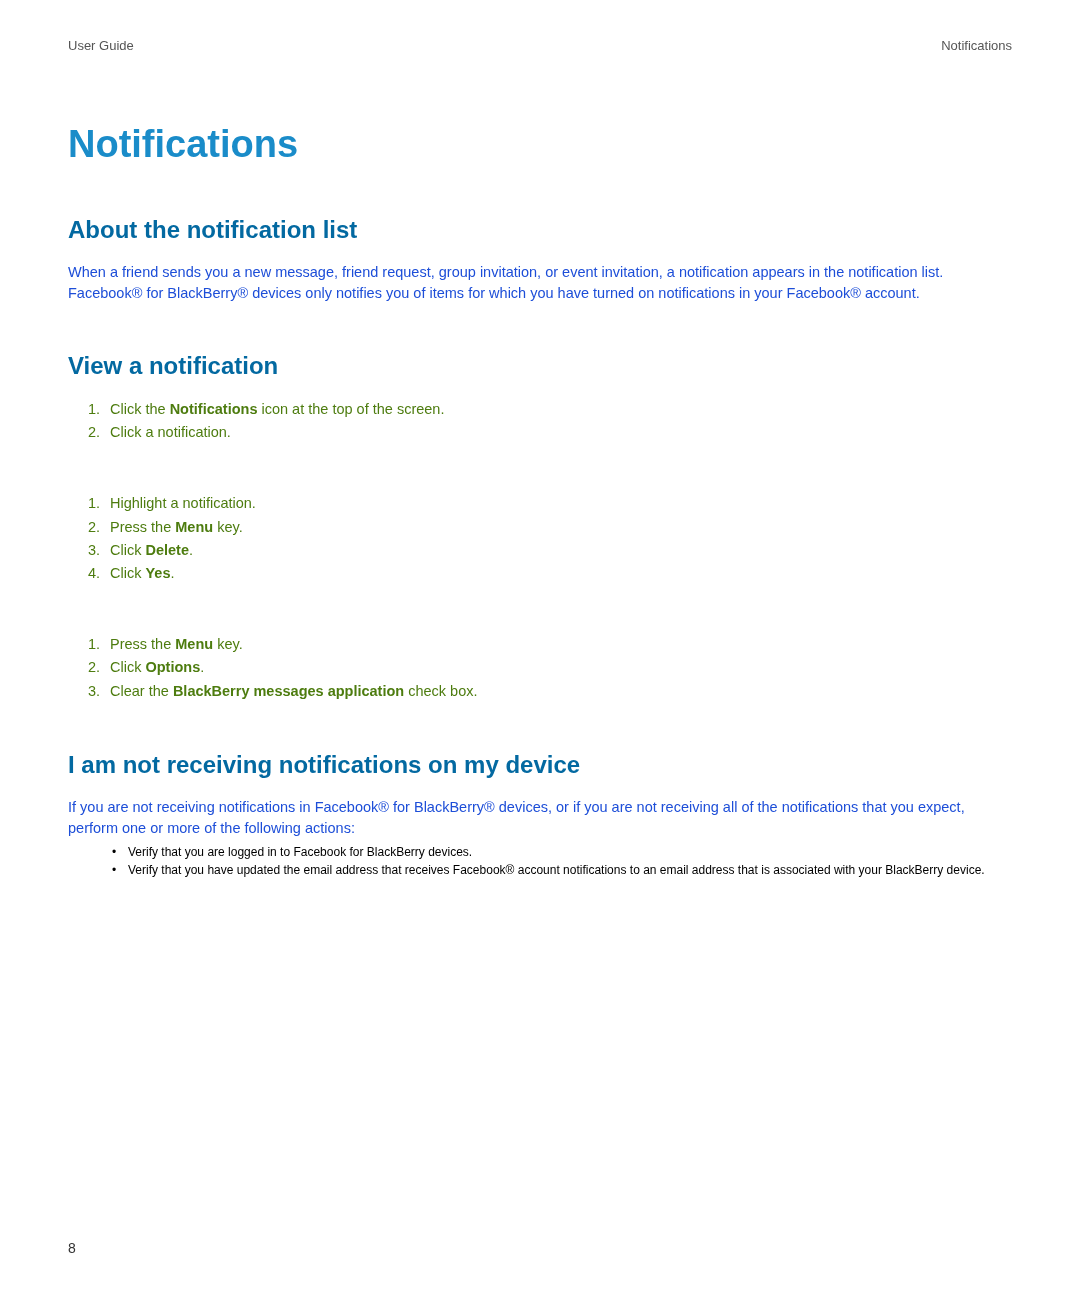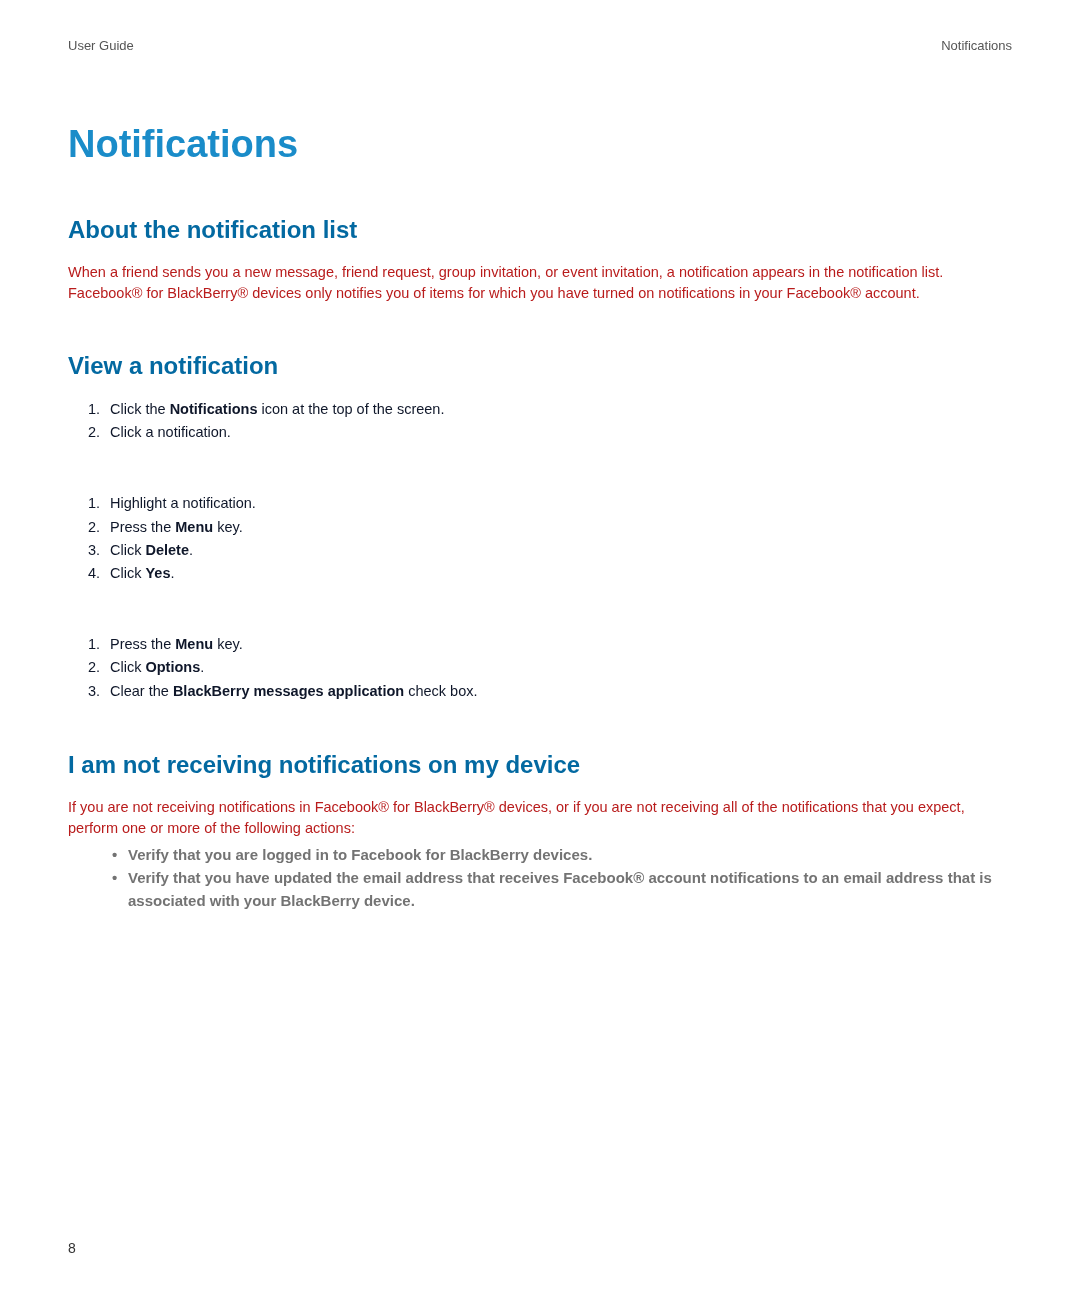--- a/index.html
+++ b/index.html
@@ -35,54 +35,53 @@
       font-size: 24px;
       font-weight: 600;
       margin-bottom: 18px;
     }
     .section {
       margin-bottom: 48px;
     }
     .paragraph {
       font-size: 14.5px;
       line-height: 1.45;
-      color: #b91c1c;
+      color: #1d4ed8;
       margin-bottom: 4px;
     }
     ol {
       list-style: none;
       counter-reset: item;
       padding-left: 30px;
     }
     ol li {
       counter-increment: item;
       font-size: 14.5px;
       line-height: 1.6;
-      color: #0f172a;
+      color: #4d7c0f;
       position: relative;
       padding-left: 12px;
     }
     ol li::before {
       content: counter(item) ".";
       position: absolute;
       left: -22px;
       width: 24px;
       text-align: right;
     }
     ul {
       list-style: none;
       padding-left: 60px;
     }
     ul li {
-      font-size: 15px;
+      font-size: 12px;
       line-height: 1.55;
-      color: #737373;
+      color: #000000;
       position: relative;
       padding-left: 0;
-      font-weight: bold;
     }
     ul li::before {
       content: "•";
       position: absolute;
       left: -16px;
     }
     .bold {
       font-weight: 700;
     }
     .page-number {

